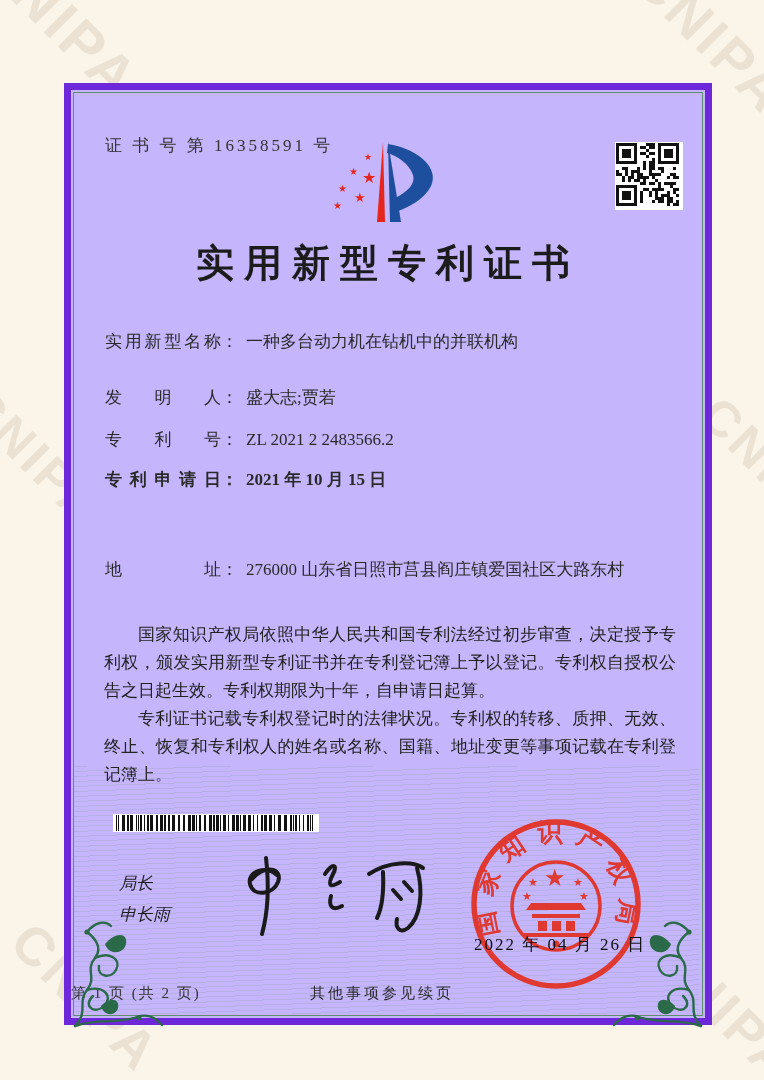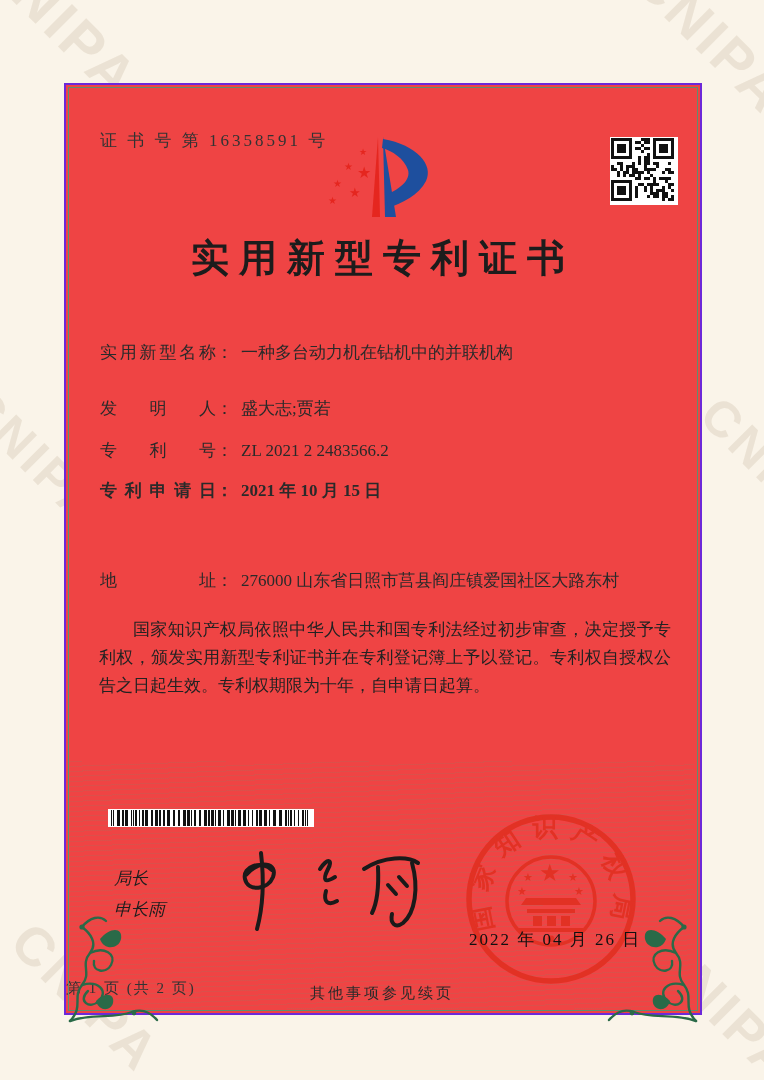--- a/index.html
+++ b/index.html
@@ -2,30 +2,30 @@
 <html><head>
 <meta charset="utf-8">
 <style>
   html,body{margin:0;padding:0;}
   body{width:764px;height:1080px;position:relative;background:#faf4e9;
        font-family:"Liberation Serif","DejaVu Serif",serif;color:#222;overflow:hidden;}
   .wm{position:absolute;font-family:"Liberation Sans","DejaVu Sans",sans-serif;
       font-weight:bold;color:rgba(206,190,168,0.32);transform:rotate(45deg);
       letter-spacing:4px;white-space:nowrap;pointer-events:none;z-index:0;}
   .frame{position:absolute;left:64px;top:83px;width:634px;height:928px;
-         border:2px solid #6d28d9;background:#ef4444;z-index:1;}
+         border:7px solid #6d28d9;background:#c4b5fd;z-index:1;}
   .frame::after{content:"";position:absolute;inset:2px;border:1px solid #5f8d70;pointer-events:none;}
   .waves{position:absolute;left:2px;top:676px;width:626px;height:248px;z-index:0;
          background:repeating-linear-gradient(178deg,rgba(110,145,110,0.16) 0 1px,rgba(0,0,0,0) 1px 5px);}
   .certno{position:absolute;left:34px;top:44px;font-size:17px;letter-spacing:3px;color:#333;}
   .logo{position:absolute;left:255px;top:40px;}
   .qr{position:absolute;left:544px;top:52px;}
   .title{position:absolute;left:0;top:148px;width:100%;text-align:center;
          font-size:38px;font-weight:bold;letter-spacing:10px;color:#1c1c1c;}
-  .frow{position:absolute;left:34px;width:586px;font-size:17px;color:#2a2a2a;white-space:nowrap;margin-top:16px;}
+  .frow{position:absolute;left:34px;width:586px;font-size:17px;color:#2a2a2a;white-space:nowrap;}
   .flabel{display:inline-block;width:116px;text-align:justify;text-align-last:justify;}
   .colon{margin-right:8px;}
   .grant2{margin-left:74px;}
   .paras{position:absolute;left:33px;top:531px;width:572px;font-size:17px;line-height:28px;
          text-align:justify;color:#222;}
   .paras p{margin:0;text-indent:2em;}
   .barcode{position:absolute;left:42px;top:724px;background:#fff;padding:1px 3px;line-height:0;}
   .officer{position:absolute;left:48px;top:778px;font-size:17px;line-height:31px;color:#1d1d1d;font-style:italic;}
   .sig{position:absolute;left:150px;top:748px;z-index:2;}
   .seal{position:absolute;left:395px;top:724px;z-index:2;opacity:.93;}
@@ -298,20 +298,21 @@
   </div>
   <div class="frow" style="top:378px;font-weight:bold;">
     <span class="flabel">专利申请日</span><span class="colon">：</span><span>2021 年 10 月 15 日</span>
   </div>
   <div class="frow" style="top:468px;">
     <span class="flabel">地址</span><span class="colon">：</span><span>276000 山东省日照市莒县阎庄镇爱国社区大路东村</span>
   </div>
 
   <div class="paras">
     <p>国家知识产权局依照中华人民共和国专利法经过初步审查，决定授予专利权，颁发实用新型专利证书并在专利登记簿上予以登记。专利权自授权公告之日起生效。专利权期限为十年，自申请日起算。</p>
+    <p>专利证书记载专利权登记时的法律状况。专利权的转移、质押、无效、终止、恢复和专利权人的姓名或名称、国籍、地址变更等事项记载在专利登记簿上。</p>
   </div>
 
   <svg class="barcode" width="200" height="16" viewBox="0 0 200 16">
     <g id="bars" fill="#111111">
         <rect x="0" y="0" width="1" height="16"></rect>
         <rect x="2" y="0" width="1" height="16"></rect>
         <rect x="6" y="0" width="3" height="16"></rect>
         <rect x="11" y="0" width="2" height="16"></rect>
         <rect x="14" y="0" width="3" height="16"></rect>
         <rect x="20" y="0" width="1" height="16"></rect>

